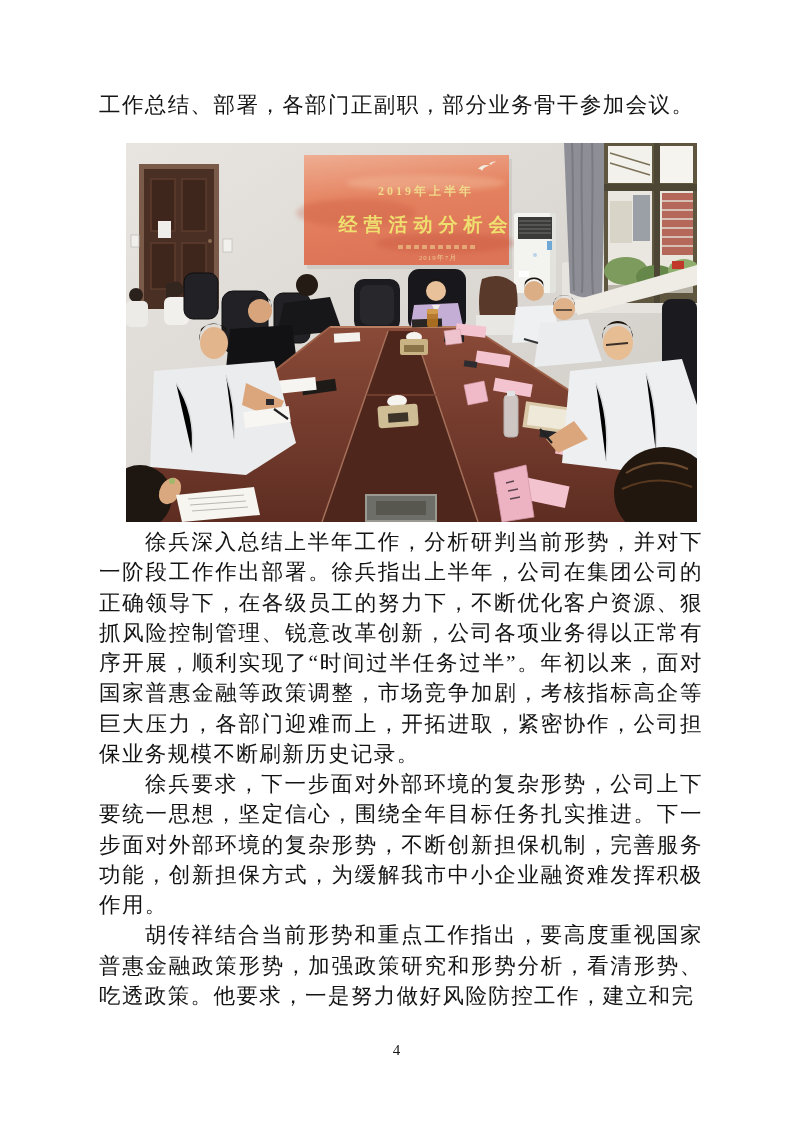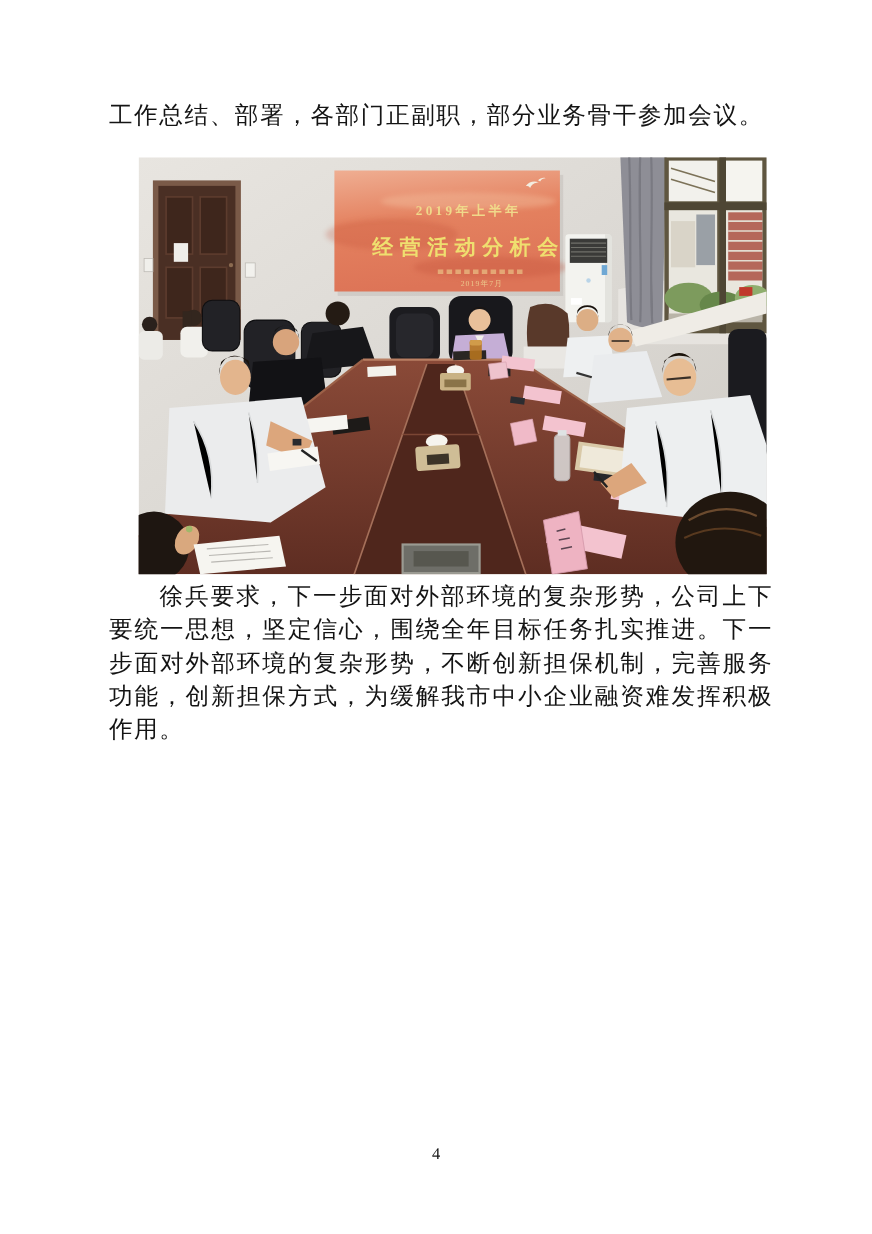--- a/index.html
+++ b/index.html
@@ -289,18 +289,20 @@
       </g>
       <g>
         <ellipse cx="538" cy="350" rx="50" ry="46" fill="#21170f"></ellipse>
         <path d="M500 330 q30 -18 62 -4" stroke="#6b4a2e" stroke-width="2" fill="none"></path>
         <path d="M496 346 q34 -16 70 -2" stroke="#58391f" stroke-width="2" fill="none"></path>
       </g>
     </svg>
   </figure>
 
   <div class="body-text">
+    <p>徐兵深入总结上半年工作，分析研判当前形势，并对下一阶段工作作出部署。徐兵指出上半年，公司在集团公司的正确领导下，在各级员工的努力下，不断优化客户资源、狠抓风险控制管理、锐意改革创新，公司各项业务得以正常有序开展，顺利实现了“时间过半任务过半”。年初以来，面对国家普惠金融等政策调整，市场竞争加剧，考核指标高企等巨大压力，各部门迎难而上，开拓进取，紧密协作，公司担保业务规模不断刷新历史记录。</p>
     <p>徐兵要求，下一步面对外部环境的复杂形势，公司上下要统一思想，坚定信心，围绕全年目标任务扎实推进。下一步面对外部环境的复杂形势，不断创新担保机制，完善服务功能，创新担保方式，为缓解我市中小企业融资难发挥积极作用。</p>
+    <p>胡传祥结合当前形势和重点工作指出，要高度重视国家普惠金融政策形势，加强政策研究和形势分析，看清形势、吃透政策。他要求，一是努力做好风险防控工作，建立和完</p>
   </div>
 
   <div class="page-num">4</div>
 
 </div>
 
 </body></html>

